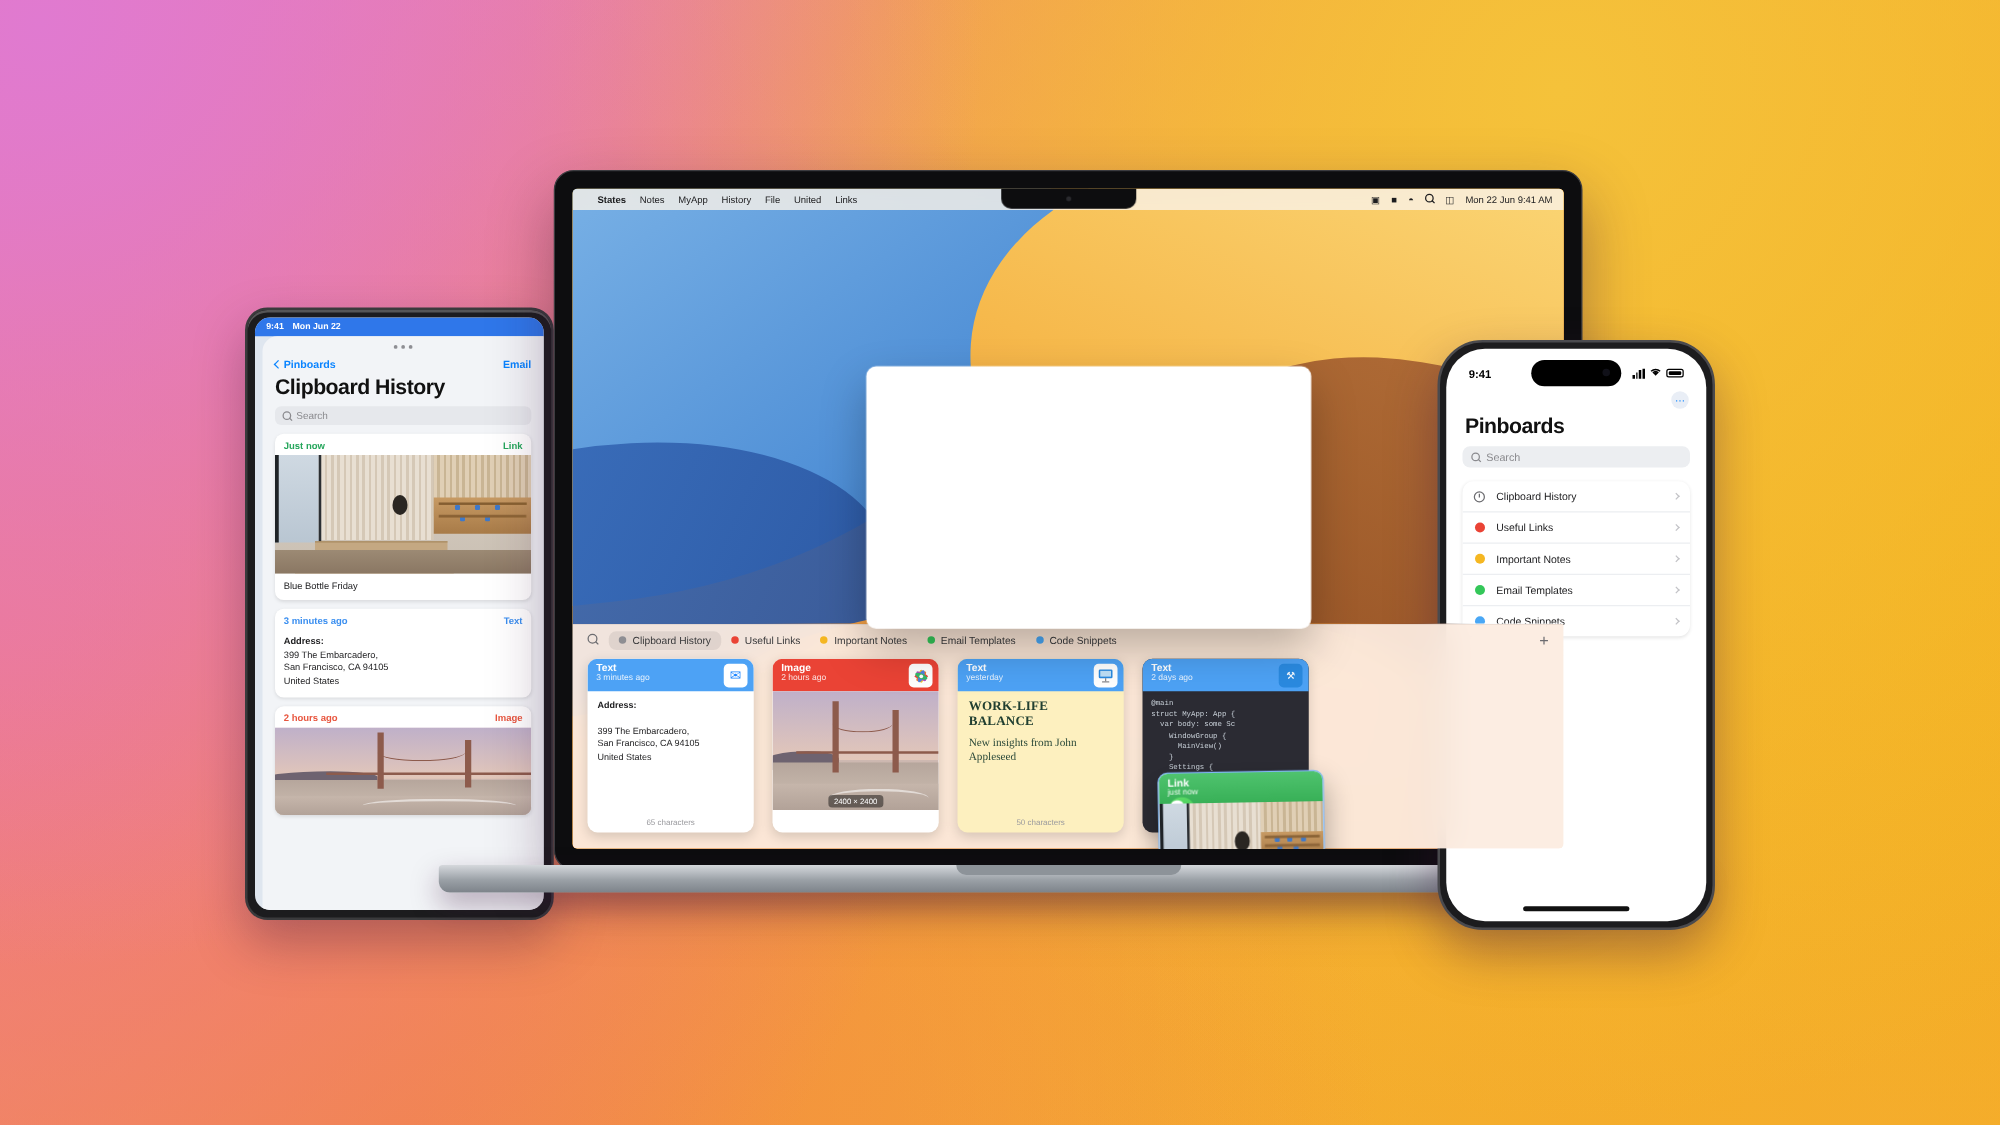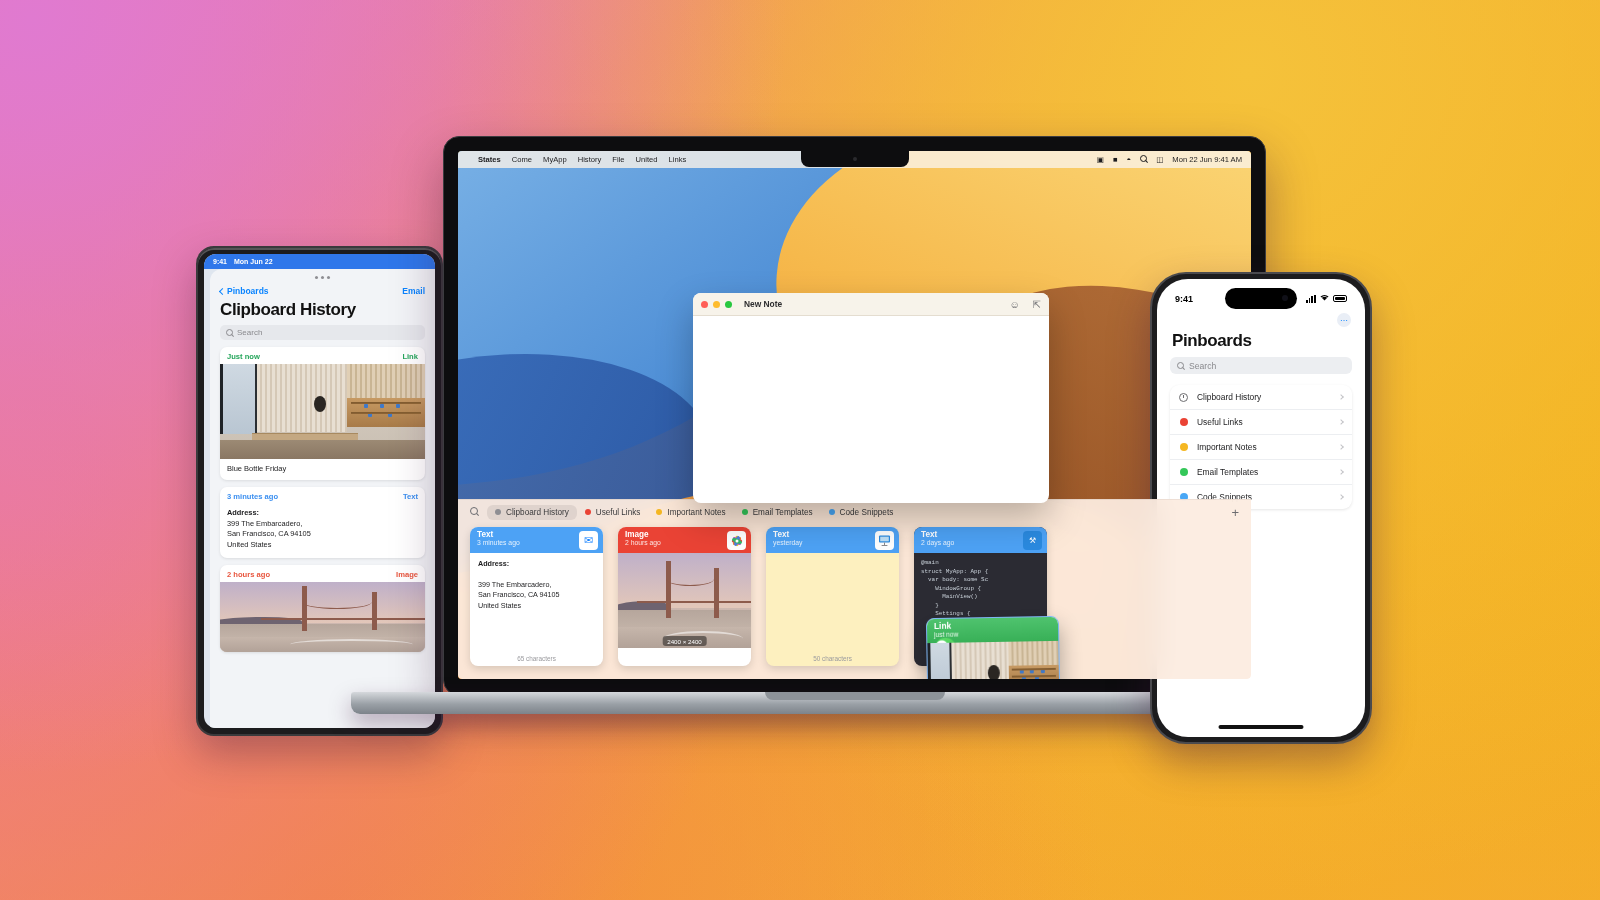--- a/index.html
+++ b/index.html
@@ -359,47 +359,37 @@
           <div class="wp-blue"></div>
             <div class="wp-blue2"></div>
           <div class="wp-yellow"></div>
             <div class="wp-dark"></div>
             <div class="wp-orange"></div>
         </div>
 
         <div class="menubar">
           <span style="font-size:9px;"></span>
           <span class="bold">States</span>
-          <span>Come</span>
+          <span>Notes</span>
           <span>MyApp</span>
           <span>History</span>
           <span>File</span>
           <span>United</span>
           <span>Links</span>
           <span class="right">
             <span>▣</span>
             <span>■</span>
             <span>◓</span>
             <span><span class="srch-ic"></span></span>
             <span>◫</span>
             <span>Mon 22 Jun  9:41 AM</span>
           </span>
         </div>
 
         <div class="notes-win">
-          <div class="notes-tb">
-            <span class="tl r"></span>
-            <span class="tl y"></span>
-            <span class="tl g"></span>
-            <span class="notes-title">New Note</span>
-            <span class="tbr">
-              <span style="font-size:10px;">☺</span>
-              <span style="font-size:10px;">⇱</span>
-            </span>
-          </div>
         </div>
 
         <div class="shelf">
           <div class="tabbar">
             <span style="margin-right:9px;color:#6c6c70"><span class="srch-ic" style="width:8px;height:8px"></span></span>
             <span class="tab active">
               <span class="dot" style="background:#8e8e93"></span>
               <span>Clipboard History</span>
             </span>
             <span class="tab">
@@ -477,20 +467,24 @@
                 <div class="k">Text</div>
                 <div class="t">yesterday</div>
                 <div class="app" style="background:#fff;">
                   <svg width="15" height="15" viewBox="0 0 15 15">
                     <rect x="2" y="2.5" width="11" height="7" rx="1" fill="#2a8ae0"></rect>
                     <rect x="3.2" y="3.7" width="8.6" height="4.6" fill="#bfe0f7"></rect>
                     <rect x="7" y="9.5" width="1" height="2.6" fill="#8a8a8e"></rect>
                     <rect x="4.5" y="12" width="6" height="1" rx=".5" fill="#8a8a8e"></rect>
                   </svg>
                 </div>
+              </div>
+              <div style="padding:7px 9px;">
+                <div class="wlb-t">WORK-LIFE BALANCE</div>
+                <div class="wlb-s">New insights from John Appleseed</div>
               </div>
               <div class="card-foot">50 characters</div>
             </div>
 
             <div class="card code">
               <div class="card-head hd-blue">
                 <div class="k">Text</div>
                 <div class="t">2 days ago</div>
                 <div class="app" style="background:#2a8ae0;color:#fff;font-size:8px">⚒</div>
               </div>

